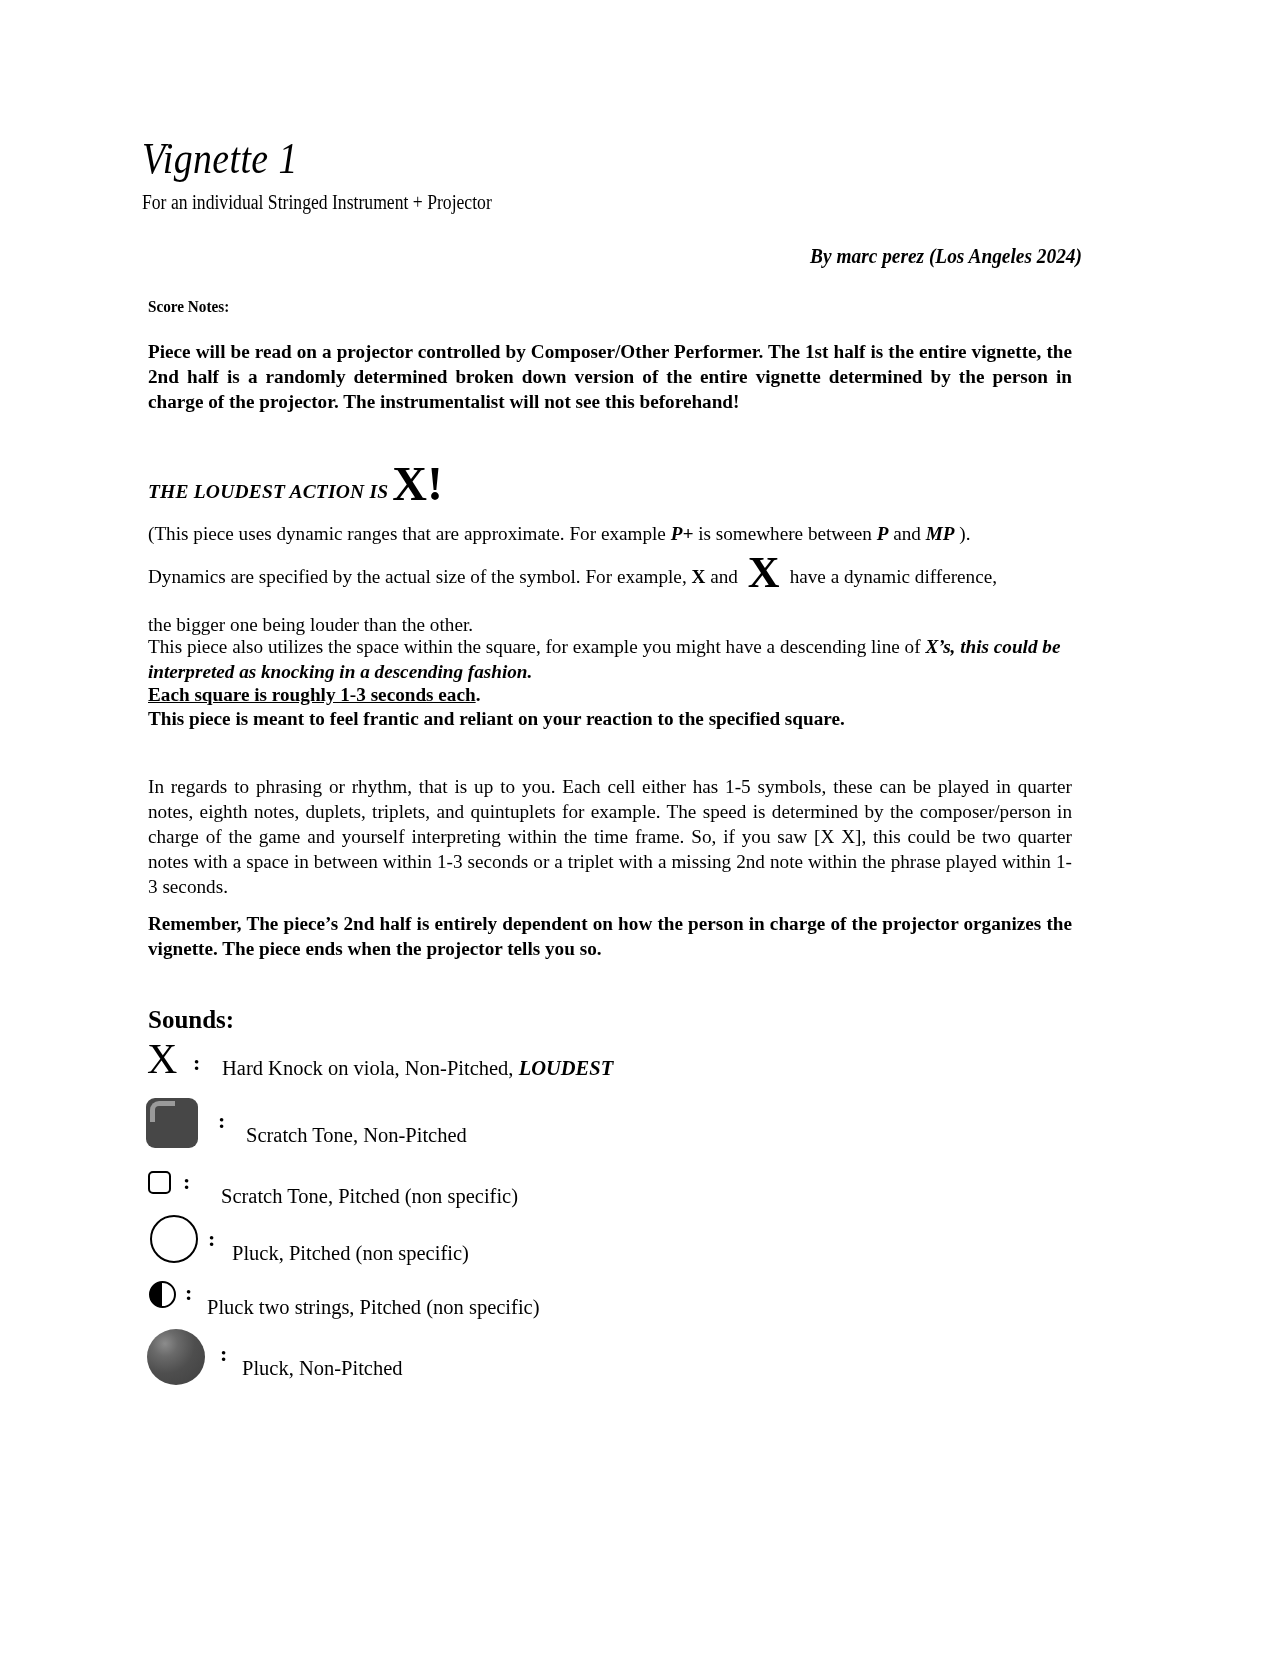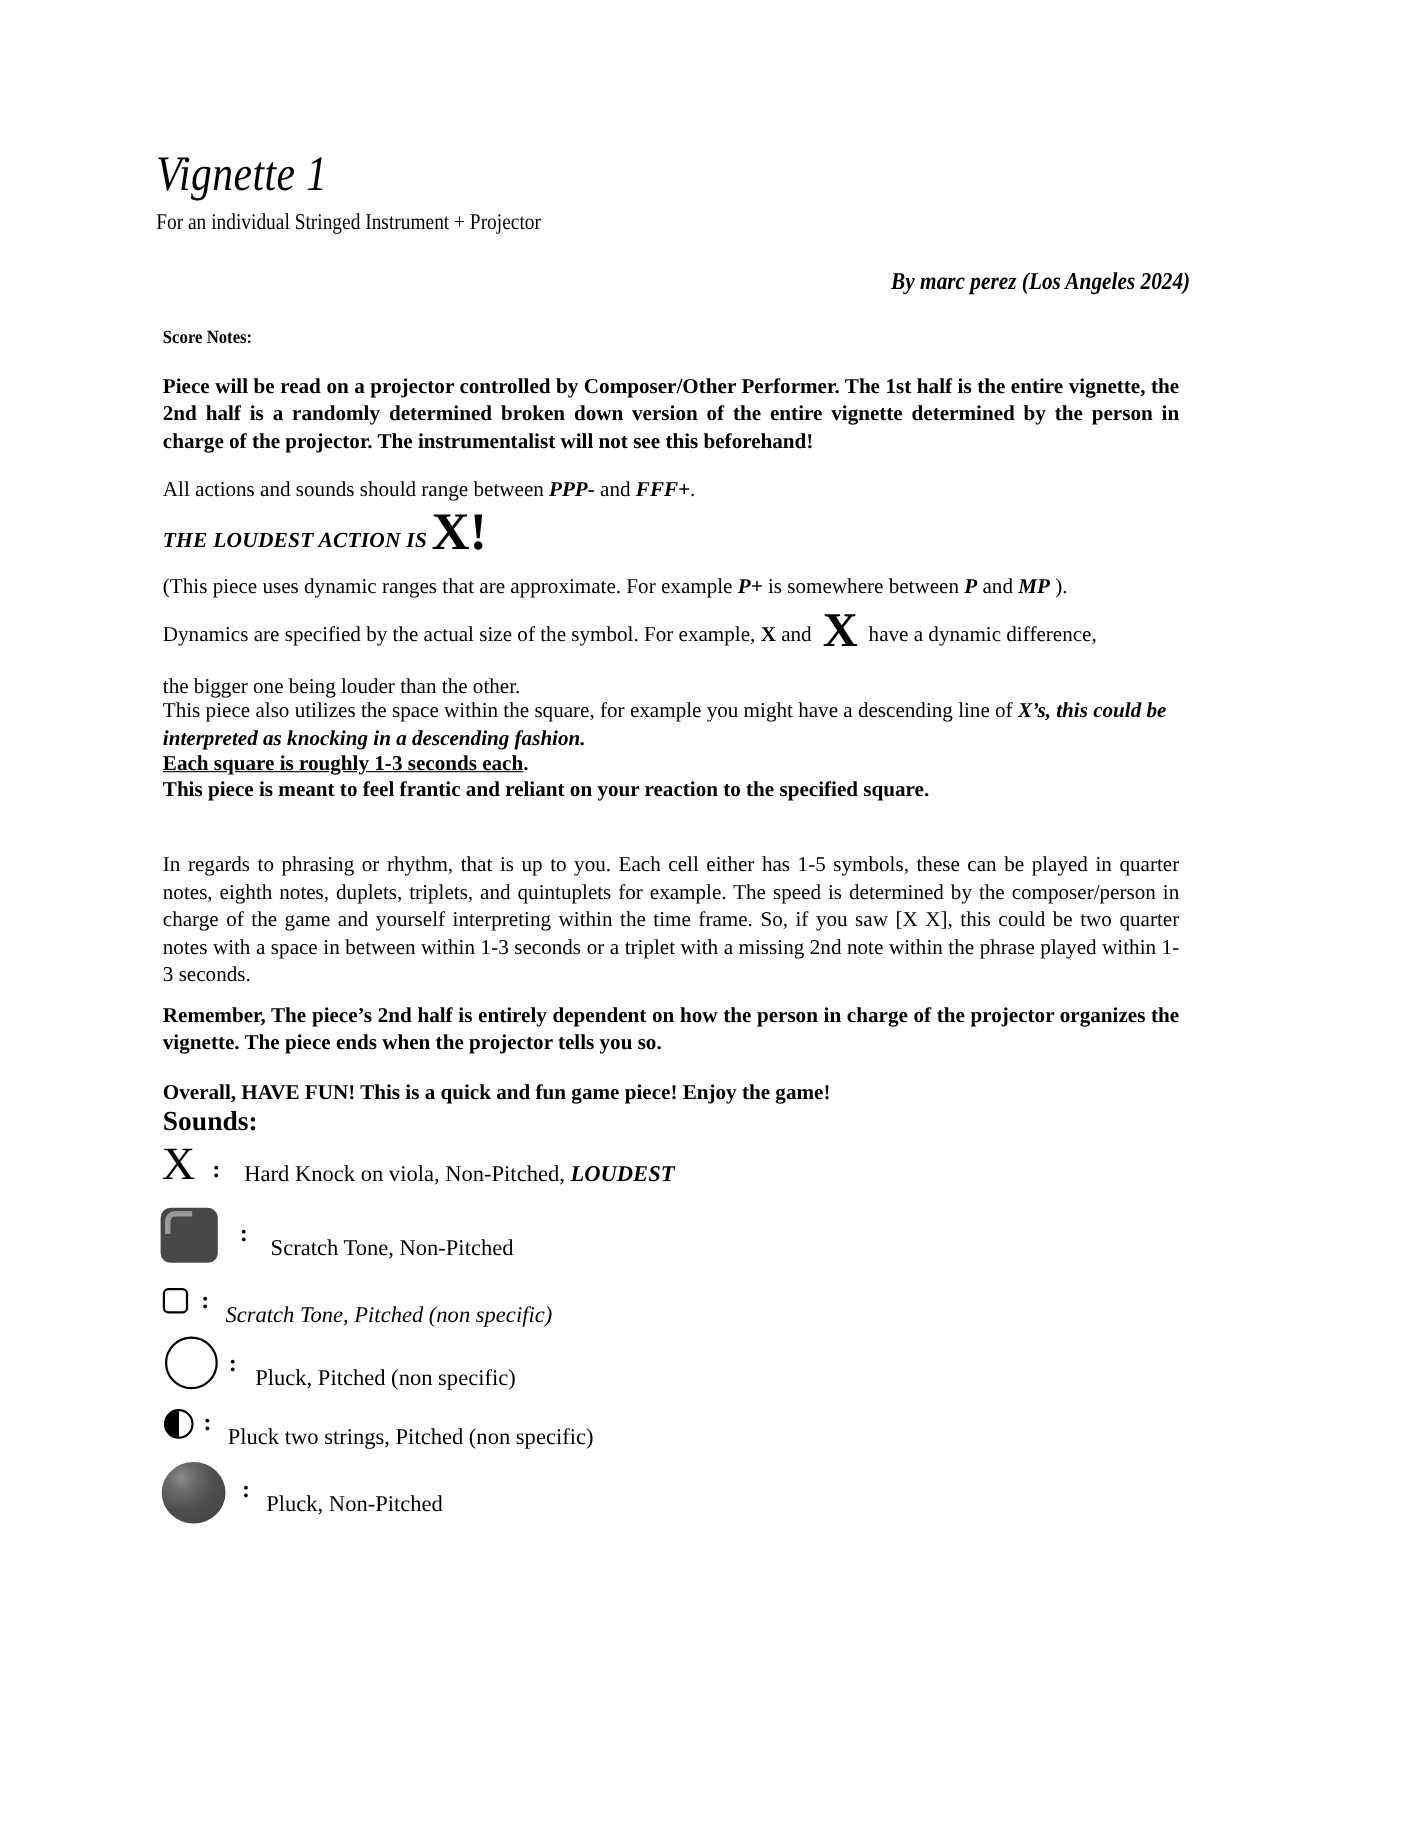--- a/index.html
+++ b/index.html
@@ -222,23 +222,20 @@
   </div>
 
   <div class="col blk b" id="score-notes-heading">
     <span class="sq">Score Notes:</span>
   </div>
 
   <div class="col blk b just" id="intro-para">
     <span>Piece will be read on a projector controlled by Composer/Other Performer. The 1st half is the entire vignette, the 2nd half is a randomly determined broken down version of the entire vignette determined by the person in charge of the projector. The instrumentalist will not see this beforehand!</span>
   </div>
 
-  <div class="col blk" id="range-para">
-    <span>All actions and sounds should range between </span><span class="bi">PPP-</span><span> and </span><span class="bi">FFF+</span><span>.</span>
-  </div>
 
   <div class="col blk" id="approx-para">
     <span>(This piece uses dynamic ranges that are approximate. For example </span><span class="bi">P+</span><span> is somewhere between  </span><span class="bi">P</span><span> and </span><span class="bi">MP</span><span> ).</span>
   </div>
 
   <div class="col" id="loudest-line">
     <span class="loud-small">THE LOUDEST ACTION IS</span><span class="loud-x">X!</span>
   </div>
 
   <div class="col blk" id="dynamics-para">
@@ -262,23 +259,20 @@
   </div>
 
   <div class="col blk just" id="phrasing-para">
     <span>In regards to phrasing or rhythm, that is up to you. Each cell either has 1-5 symbols, these can be played in quarter notes, eighth notes, duplets, triplets, and quintuplets for example. The speed is determined by the composer/person in charge of the game and yourself interpreting within the time frame. So, if you saw [X      X], this could be two quarter notes with a space in between within 1-3 seconds or a triplet with a missing 2nd note within the phrase played within 1-3 seconds.</span>
   </div>
 
   <div class="col blk b just" id="remember-para">
     <span>Remember, The piece’s 2nd half is entirely dependent on how the person in charge of the projector organizes the vignette. The piece ends when the projector tells you so.</span>
   </div>
 
-  <div class="col blk b" id="fun-line">
-    <span>Overall, HAVE FUN! This is a quick and fun game piece! Enjoy the game!</span>
-  </div>
 
   <div class="col" id="sounds-heading">
     <span>Sounds:</span>
   </div>
 
   <div class="legend">
 
     <div class="legend-row" style="height:56px;">
       <div class="sym-cell">
         <span class="sym-x" style="left:2px; top:0px;">X</span>
@@ -293,21 +287,21 @@
       </div>
       <span class="colon" style="left:73px; top:16px;">:</span>
       <span class="legend-label" style="left:101px; top:31px;">Scratch Tone, Non-Pitched</span>
     </div>
 
     <div class="legend-row" style="height:57px;">
       <div class="sym-cell">
         <span class="sq-open" style="left:3px; top:17px;"></span>
       </div>
       <span class="colon" style="left:38px; top:17px;">:</span>
-      <span class="legend-label" style="left:60px; top:32px;font-style:italic;">Scratch Tone, Pitched (non specific)</span>
+      <span class="legend-label" style="left:76px; top:32px;">Scratch Tone, Pitched (non specific)</span>
     </div>
 
     <div class="legend-row" style="height:57px;">
       <div class="sym-cell">
         <span class="circ-open" style="left:5px; top:4px;"></span>
       </div>
       <span class="colon" style="left:63px; top:17px;">:</span>
       <span class="legend-label" style="left:87px; top:32px;">Pluck, Pitched (non specific)</span>
     </div>
 

